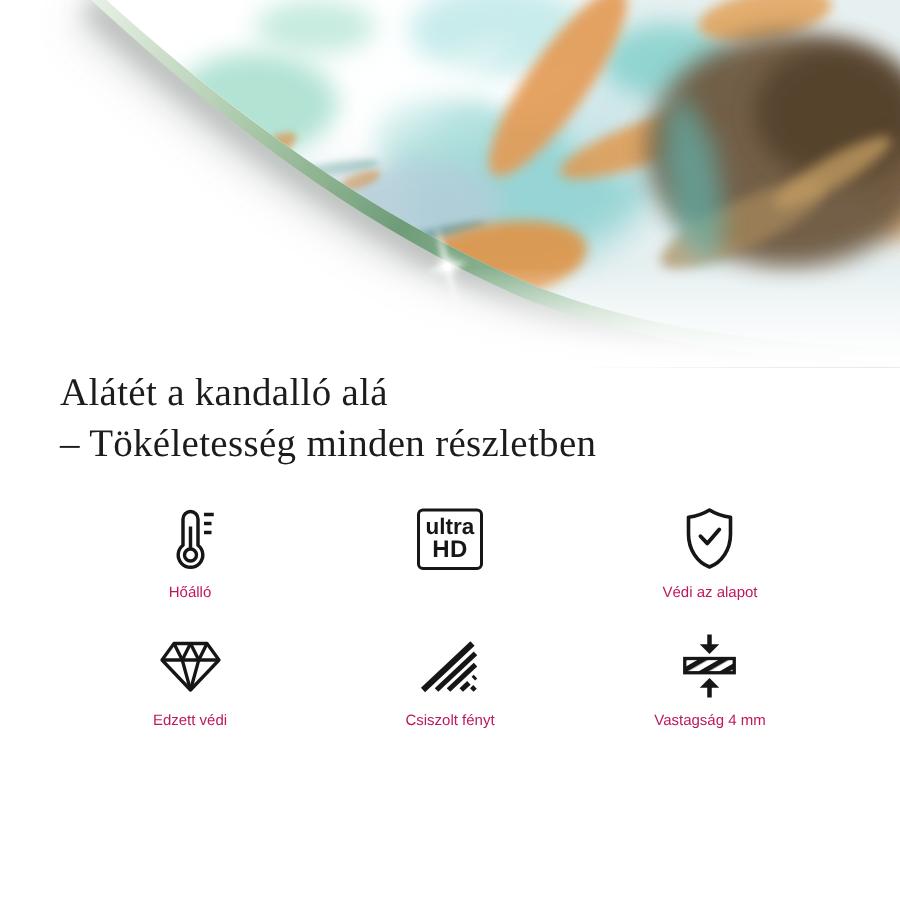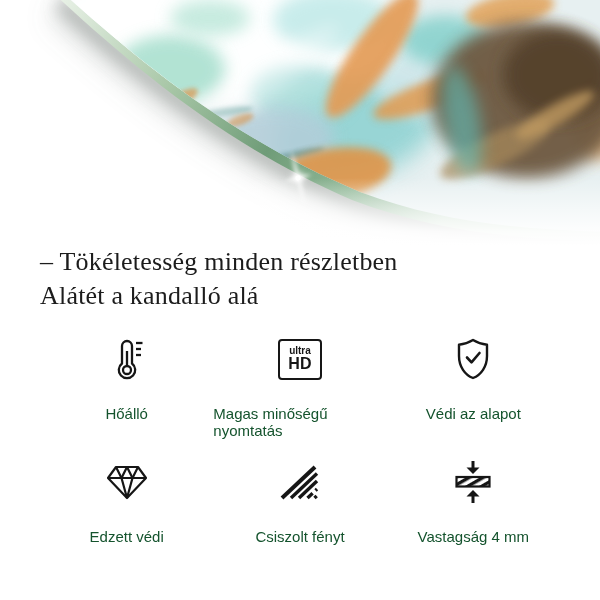--- a/index.html
+++ b/index.html
@@ -30,28 +30,28 @@
     color: #3a3a3a;
   }
   .features {
     margin-top: 23px;
     display: grid;
     grid-template-columns: repeat(3, 1fr);
     row-gap: 20px;
   }
   .feature { display: flex; flex-direction: column; align-items: center; }
   .icon-wrap { height: 46px; display: flex; align-items: center; justify-content: center; }
-  .feature-label { margin-top: 23px; font-size: 15px; color: #14532d; }
+  .feature-label { margin-top: 8px; font-size: 10px; color: #be185d; }
   .hd-badge {
     width: 40px; height: 37px;
     border: 2.6px solid #161616; border-radius: 4px;
     display: flex; flex-direction: column; align-items: center; justify-content: center;
     color: #161616; font-weight: bold; line-height: 1;
   }
-  .hd-top { font-size: 10px; }
+  .hd-top { font-size: 15px; }
   .hd-bottom { font-size: 16px; margin-top: 0; letter-spacing: 0.3px; }
 </style>
 </head>
 <body>
 
 <div>
 
   <div class="hero">
     <svg width="600" height="245" viewBox="0 0 600 245" aria-hidden="true">
       <defs>
@@ -128,22 +128,22 @@
         <path d="M0,-30 L2.2,-3 L14,0 L2.2,3 L0,30 L-2.2,3 L-14,0 L-2.2,-3 Z" fill="#ffffff" opacity="0.8" filter="url(#b2)"></path>
       </g>
 
       <rect x="0" y="170" width="600" height="75" fill="url(#fadeGrad)"></rect>
     </svg>
   </div>
 
   <div class="content">
 
     <h1 class="title">
+      <div>Alátét a kandalló alá</div>
       <div>– Tökéletesség minden részletben</div>
-      <div>Alátét a kandalló alá</div>
     </h1>
 
 
     <div class="features">
 
       <div class="feature">
         <div class="icon-wrap">
           <svg width="36" height="44" viewBox="0 0 36 44" fill="none" stroke="#161616" stroke-width="2.3">
             <path d="M13,26.5 a8.2,8.2 0 1 0 10,0 L23,9 a5,5 0 0 0 -10,0 Z" stroke-linejoin="round"></path>
             <circle cx="18" cy="33" r="4"></circle>
@@ -156,21 +156,20 @@
         <div class="feature-label">Hőálló</div>
       </div>
 
       <div class="feature">
         <div class="icon-wrap">
           <div class="hd-badge">
             <span class="hd-top">ultra</span>
             <span class="hd-bottom">HD</span>
           </div>
         </div>
-        <div class="feature-label">Magas minőségű nyomtatás</div>
       </div>
 
       <div class="feature">
         <div class="icon-wrap">
           <svg width="44" height="46" viewBox="0 0 44 46" fill="none" stroke="#161616">
             <path d="M22,4 C17.8,6.6 13,8.2 8,8.8 L8,20 C8,30.6 13.9,38.9 22,42 C30.1,38.9 36,30.6 36,20 L36,8.8 C31,8.2 26.2,6.6 22,4 Z" stroke-width="2.4" stroke-linejoin="round"></path>
             <path d="M16,21.5 L20.5,26.3 L28.5,17" stroke-width="2.6" stroke-linecap="round" stroke-linejoin="round"></path>
           </svg>
         </div>
         <div class="feature-label">Védi az alapot</div>

